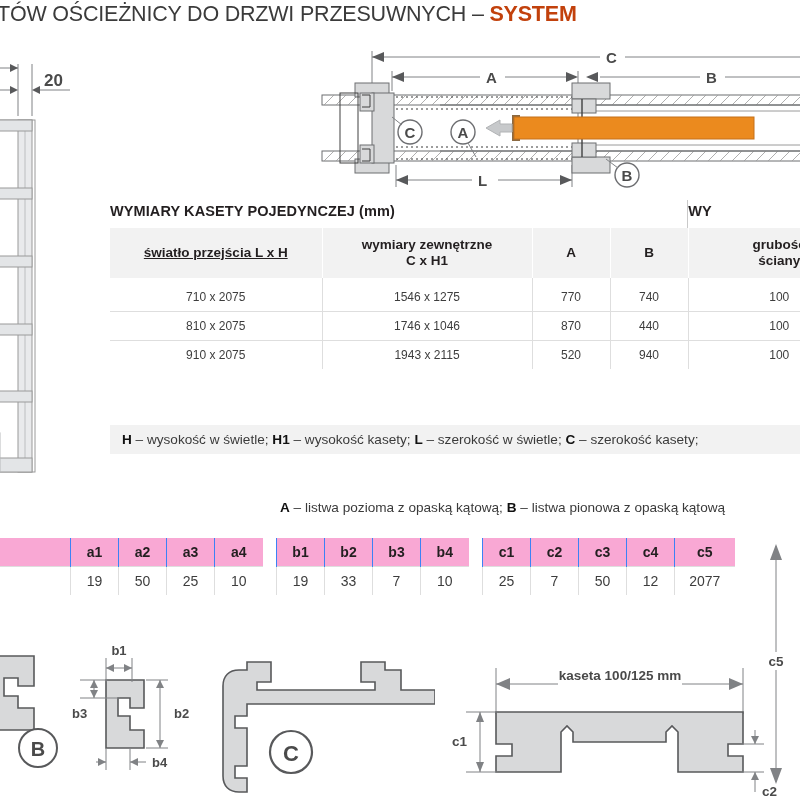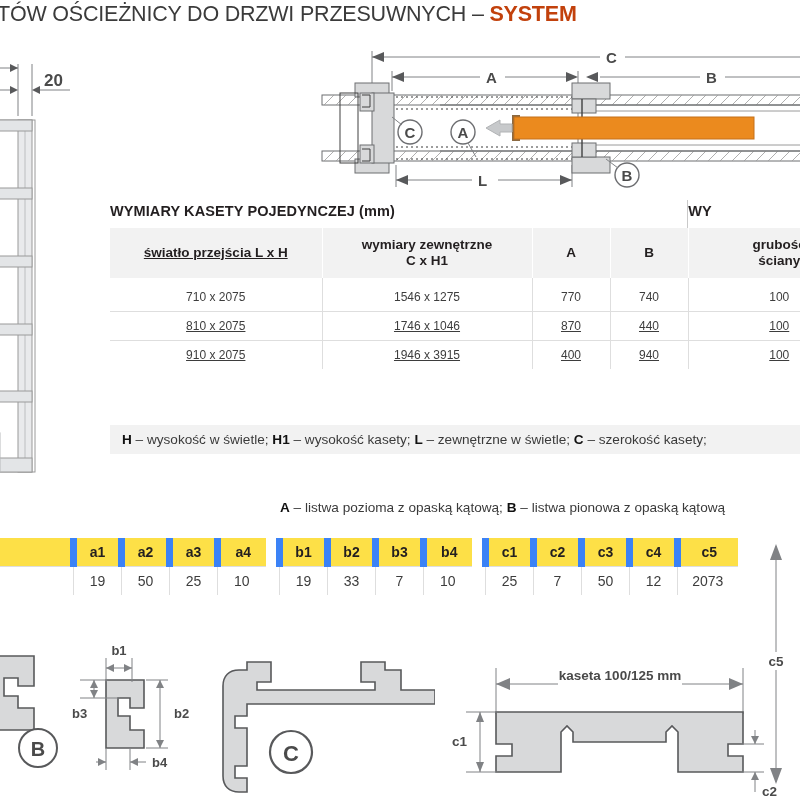--- a/index.html
+++ b/index.html
@@ -36,41 +36,41 @@
   table.grid thead th{
     background:#f2f2f2;font-weight:700;color:#231f20;font-size:13.5px;
     padding:9px 2px;line-height:1.18;border-left:1px solid #ffffff;
   }
   table.grid thead th:first-child{border-left:0;text-decoration:underline;}
   table.grid tbody td{
     padding:7px 2px;font-weight:400;font-size:12px;color:#3d3d3d;
     border-left:1px solid #dedede;
   }
   table.grid tbody td:first-child{border-left:0;}
-  table.grid tbody tr+tr td{border-top:1px solid #dedede;text-decoration:underline;}
+  table.grid tbody tr+tr td{border-top:1px solid #dedede;}
   #tbl-main tbody tr:first-child td{padding-top:12px;}
 
   #legend1{
     position:absolute;left:110px;top:425px;width:690px;
     background:#f2f2f2;font-size:13.6px;color:#3a3a3a;
     padding:7px 12px;box-sizing:border-box;white-space:nowrap;
   }
   #legend1 b{color:#111;font-weight:700;}
   #legend2{
     position:absolute;left:280px;top:500px;width:700px;
     font-size:13.6px;color:#3a3a3a;white-space:nowrap;
   }
   #legend2 b{color:#111;font-weight:700;}
 
   
   #tbl-dims{position:absolute;left:-60px;top:538px;}
   #tbl-dims table{border-collapse:collapse;table-layout:fixed;}
   #tbl-dims th{
-    background:#fde047;font-weight:700;font-size:14px;color:#231f20;
-    padding:6px 0;text-align:center;border-left:7px solid #3b82f6;
+    background:#f9a8d4;font-weight:700;font-size:14px;color:#231f20;
+    padding:6px 0;text-align:center;border-left:1px solid #3b82f6;
   }
   #tbl-dims td{
     font-size:14px;color:#3d3d3d;padding:6px 0;text-align:center;
     border-left:1px solid #dedede;border-top:1px solid #dedede;
   }
   #tbl-dims .gap{background:#ffffff;border-left:0!important;border-top:0!important;}
   #tbl-dims th.lbl{text-align:left;padding-left:8px;font-size:13.5px;}
 </style>
 </head>
 <body>
@@ -351,30 +351,30 @@
         </tr>
         <tr>
           <td>810 x 2075</td>
           <td>1746 x 1046</td>
           <td>870</td>
           <td>440</td>
           <td>100</td>
         </tr>
         <tr>
           <td>910 x 2075</td>
-          <td>1946 x 3915</td>
-          <td>400</td>
+          <td>1943 x 2115</td>
+          <td>520</td>
           <td>940</td>
           <td>100</td>
         </tr>
       </tbody>
     </table>
   </div>
 
-  <div id="legend1"><b>H</b><span> – wysokość w świetle; </span><b>H1</b><span> – wysokość kasety; </span><b>L</b><span> – zewnętrzne w świetle; </span><b>C</b><span> – szerokość kasety;</span></div>
+  <div id="legend1"><b>H</b><span> – wysokość w świetle; </span><b>H1</b><span> – wysokość kasety; </span><b>L</b><span> – szerokość w świetle; </span><b>C</b><span> – szerokość kasety;</span></div>
 
   <div id="legend2"><b>A</b><span> – listwa pozioma z opaską kątową; </span><b>B</b><span> – listwa pionowa z opaską kątową</span></div>
 
   <div id="tbl-dims">
     <table>
       <colgroup>
         <col style="width:130px">
         <col style="width:48px">
           <col style="width:48px">
           <col style="width:48px">
@@ -421,21 +421,21 @@
           <td class="gap"></td>
           <td>19</td>
           <td>33</td>
           <td>7</td>
           <td>10</td>
           <td class="gap"></td>
           <td>25</td>
           <td>7</td>
           <td>50</td>
           <td>12</td>
-          <td>2073</td>
+          <td>2077</td>
         </tr>
       </tbody>
     </table>
   </div>
 
   <svg class="svgbox" style="left:-40px;top:638px;" width="120" height="162" viewBox="0 0 120 162">
     <path d="M 0 28 L 36 28 L 36 18 L 74 18 L 74 48 L 58 48 L 58 40 L 44 40
              L 44 58 L 58 58 L 58 70 L 74 70 L 74 92 L 36 92 L 36 80
              L 0 80 Z" fill="#d8d9da" stroke="#58595b" stroke-width="1.6"></path>
     <path d="M 0 92 L 30 92 L 30 120 L 18 120 L 18 134 L 30 134 L 30 162 L 0 162 Z" fill="#d8d9da" stroke="#58595b" stroke-width="1.6"></path>

